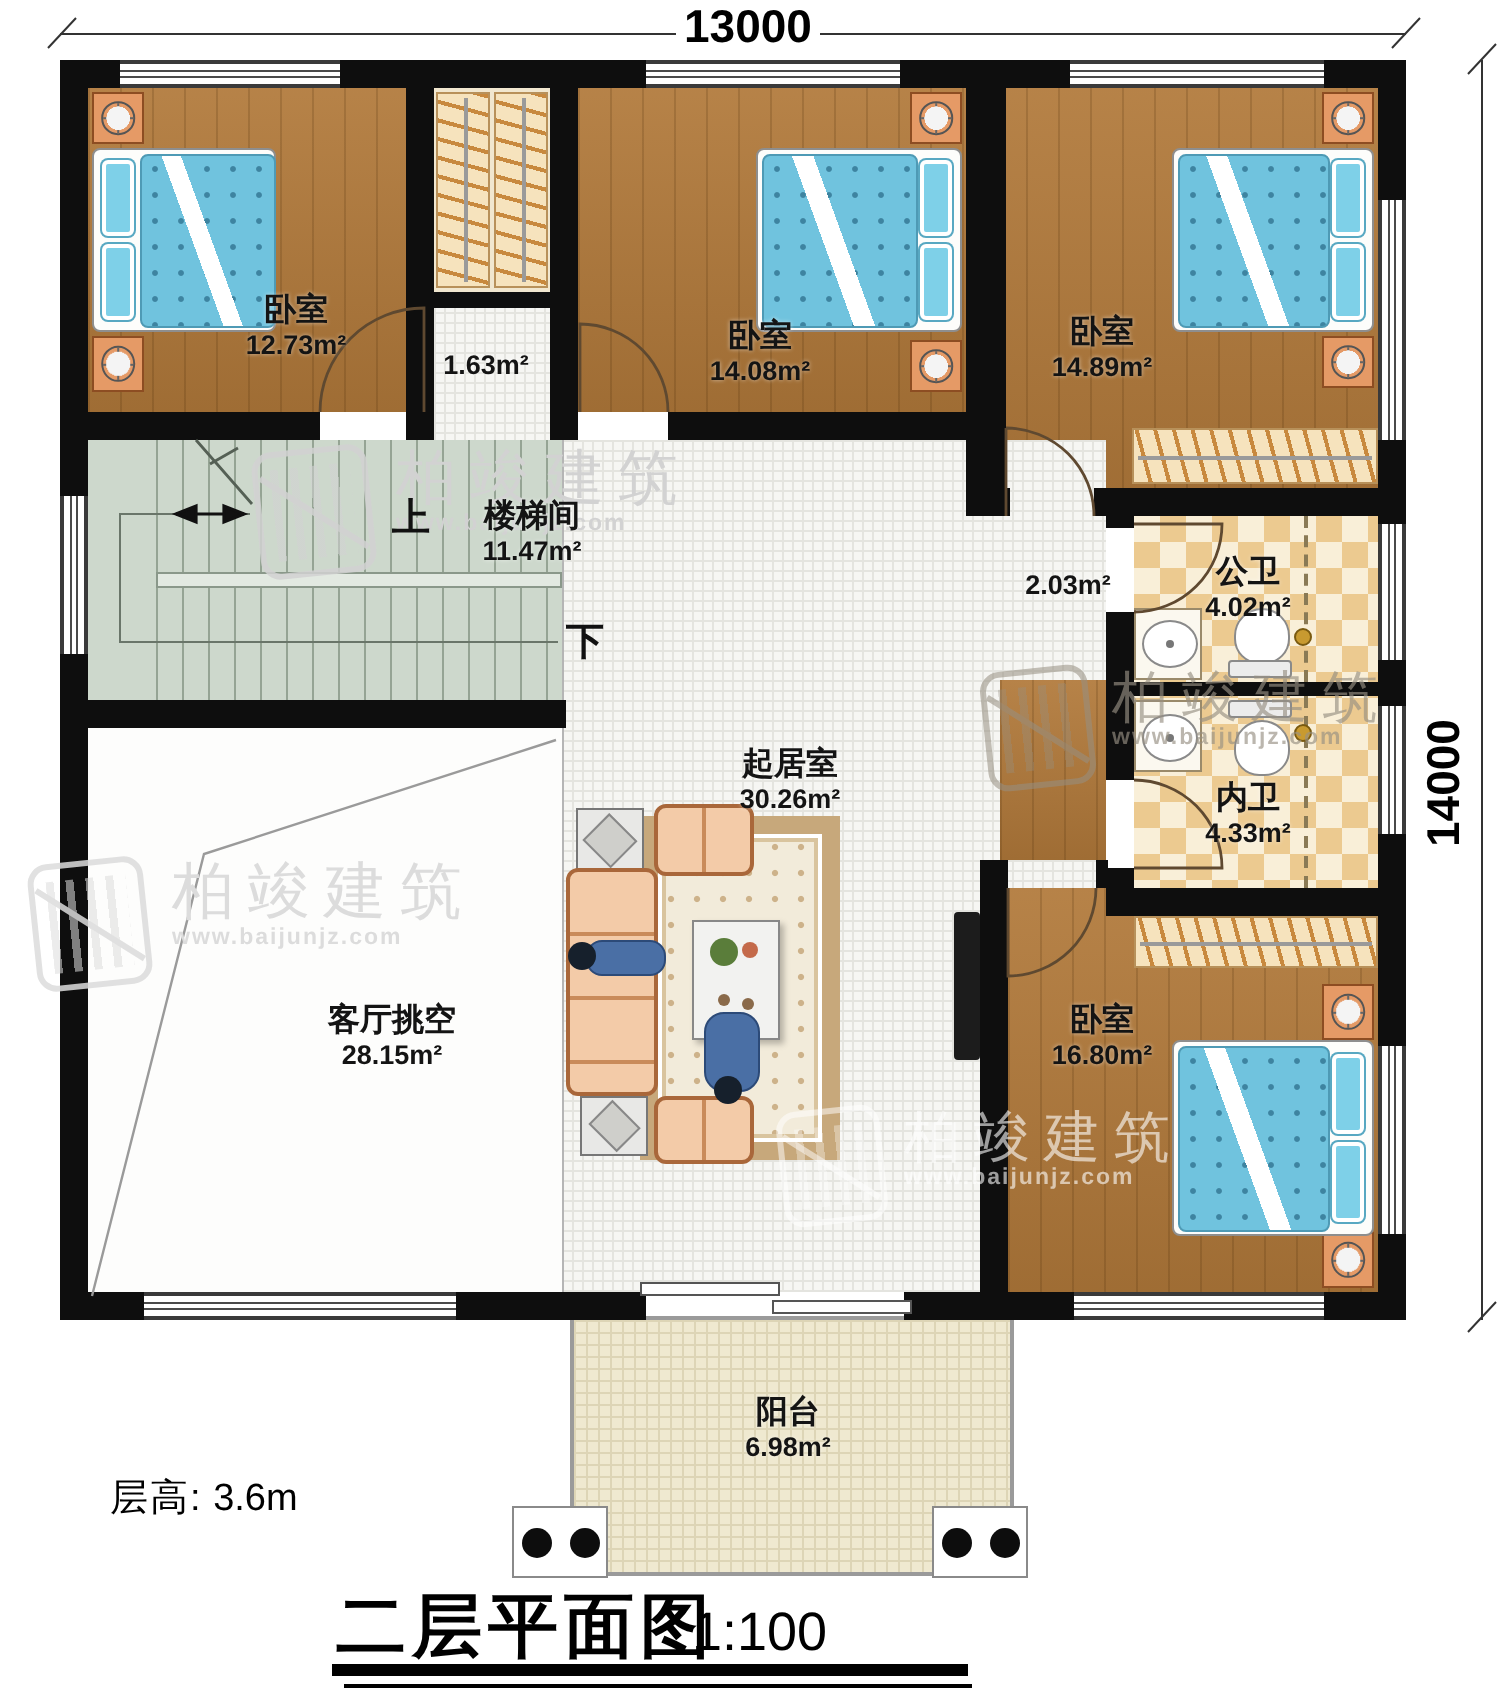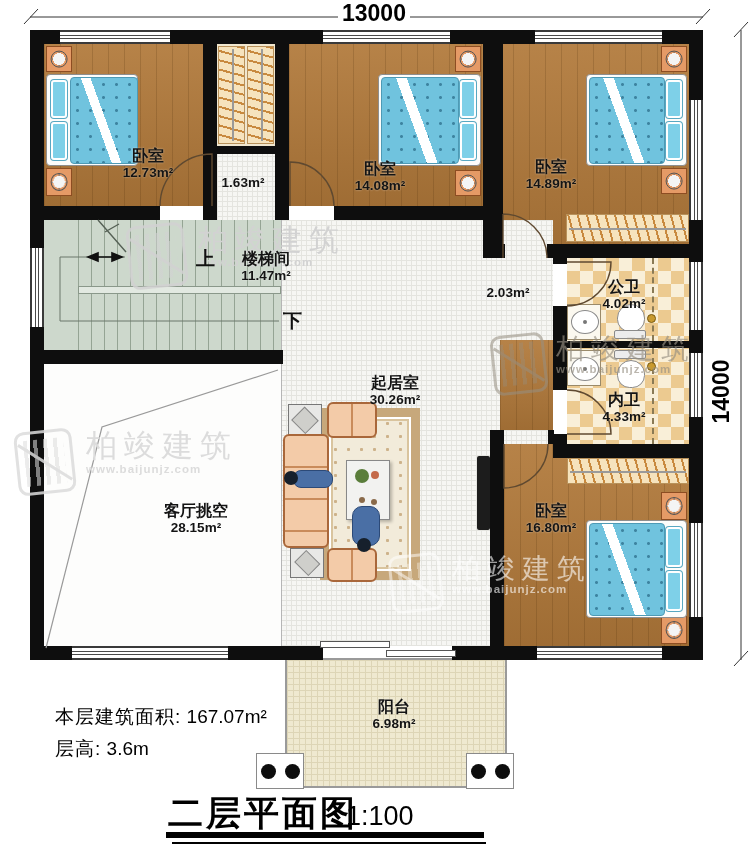--- a/index.html
+++ b/index.html
@@ -298,21 +298,21 @@
   <div class="rlabel" style="left:551px;top:158px;">
     <span class="rname">卧室</span>
     <span class="rarea">14.89m²</span>
   </div>
   <div class="rlabel" style="left:266px;top:250px;">
     <span class="rname">楼梯间</span>
     <span class="rarea">11.47m²</span>
   </div>
   <div class="upsdown" style="left:196px;top:246px;">上</div>
   <div class="upsdown" style="left:283px;top:308px;">下</div>
-  <div class="rlabel" style="left:508px;top:284px;">
+  <div class="rlabel" style="left:534px;top:284px;">
     <span class="rarea">2.03m²</span>
   </div>
   <div class="rlabel" style="left:624px;top:278px;">
     <span class="rname">公卫</span>
     <span class="rarea">4.02m²</span>
   </div>
   <div class="rlabel" style="left:624px;top:391px;">
     <span class="rname">内卫</span>
     <span class="rarea">4.33m²</span>
   </div>
@@ -326,24 +326,20 @@
   </div>
   <div class="rlabel" style="left:551px;top:502px;">
     <span class="rname">卧室</span>
     <span class="rarea">16.80m²</span>
   </div>
   <div class="rlabel" style="left:394px;top:698px;">
     <span class="rname">阳台</span>
     <span class="rarea">6.98m²</span>
   </div>
 
-  <div class="ftline" style="left:55px;top:704px;">
-    <span class="lab">本层建筑面积:</span>
-    <span>167.07m²</span>
-  </div>
   <div class="ftline" style="left:55px;top:736px;">
     <span class="lab">层高:</span>
     <span>3.6m</span>
   </div>
   <div id="title-text" style="left:168px;top:790px;">二层平面图</div>
   <div id="title-scale" style="left:346px;top:801px;">1:100</div>
   <div class="uline" style="left:166px;top:832px;width:318px;height:6px;"></div>
   <div class="uline" style="left:172px;top:842px;width:314px;height:2px;"></div>
 
 </div>

